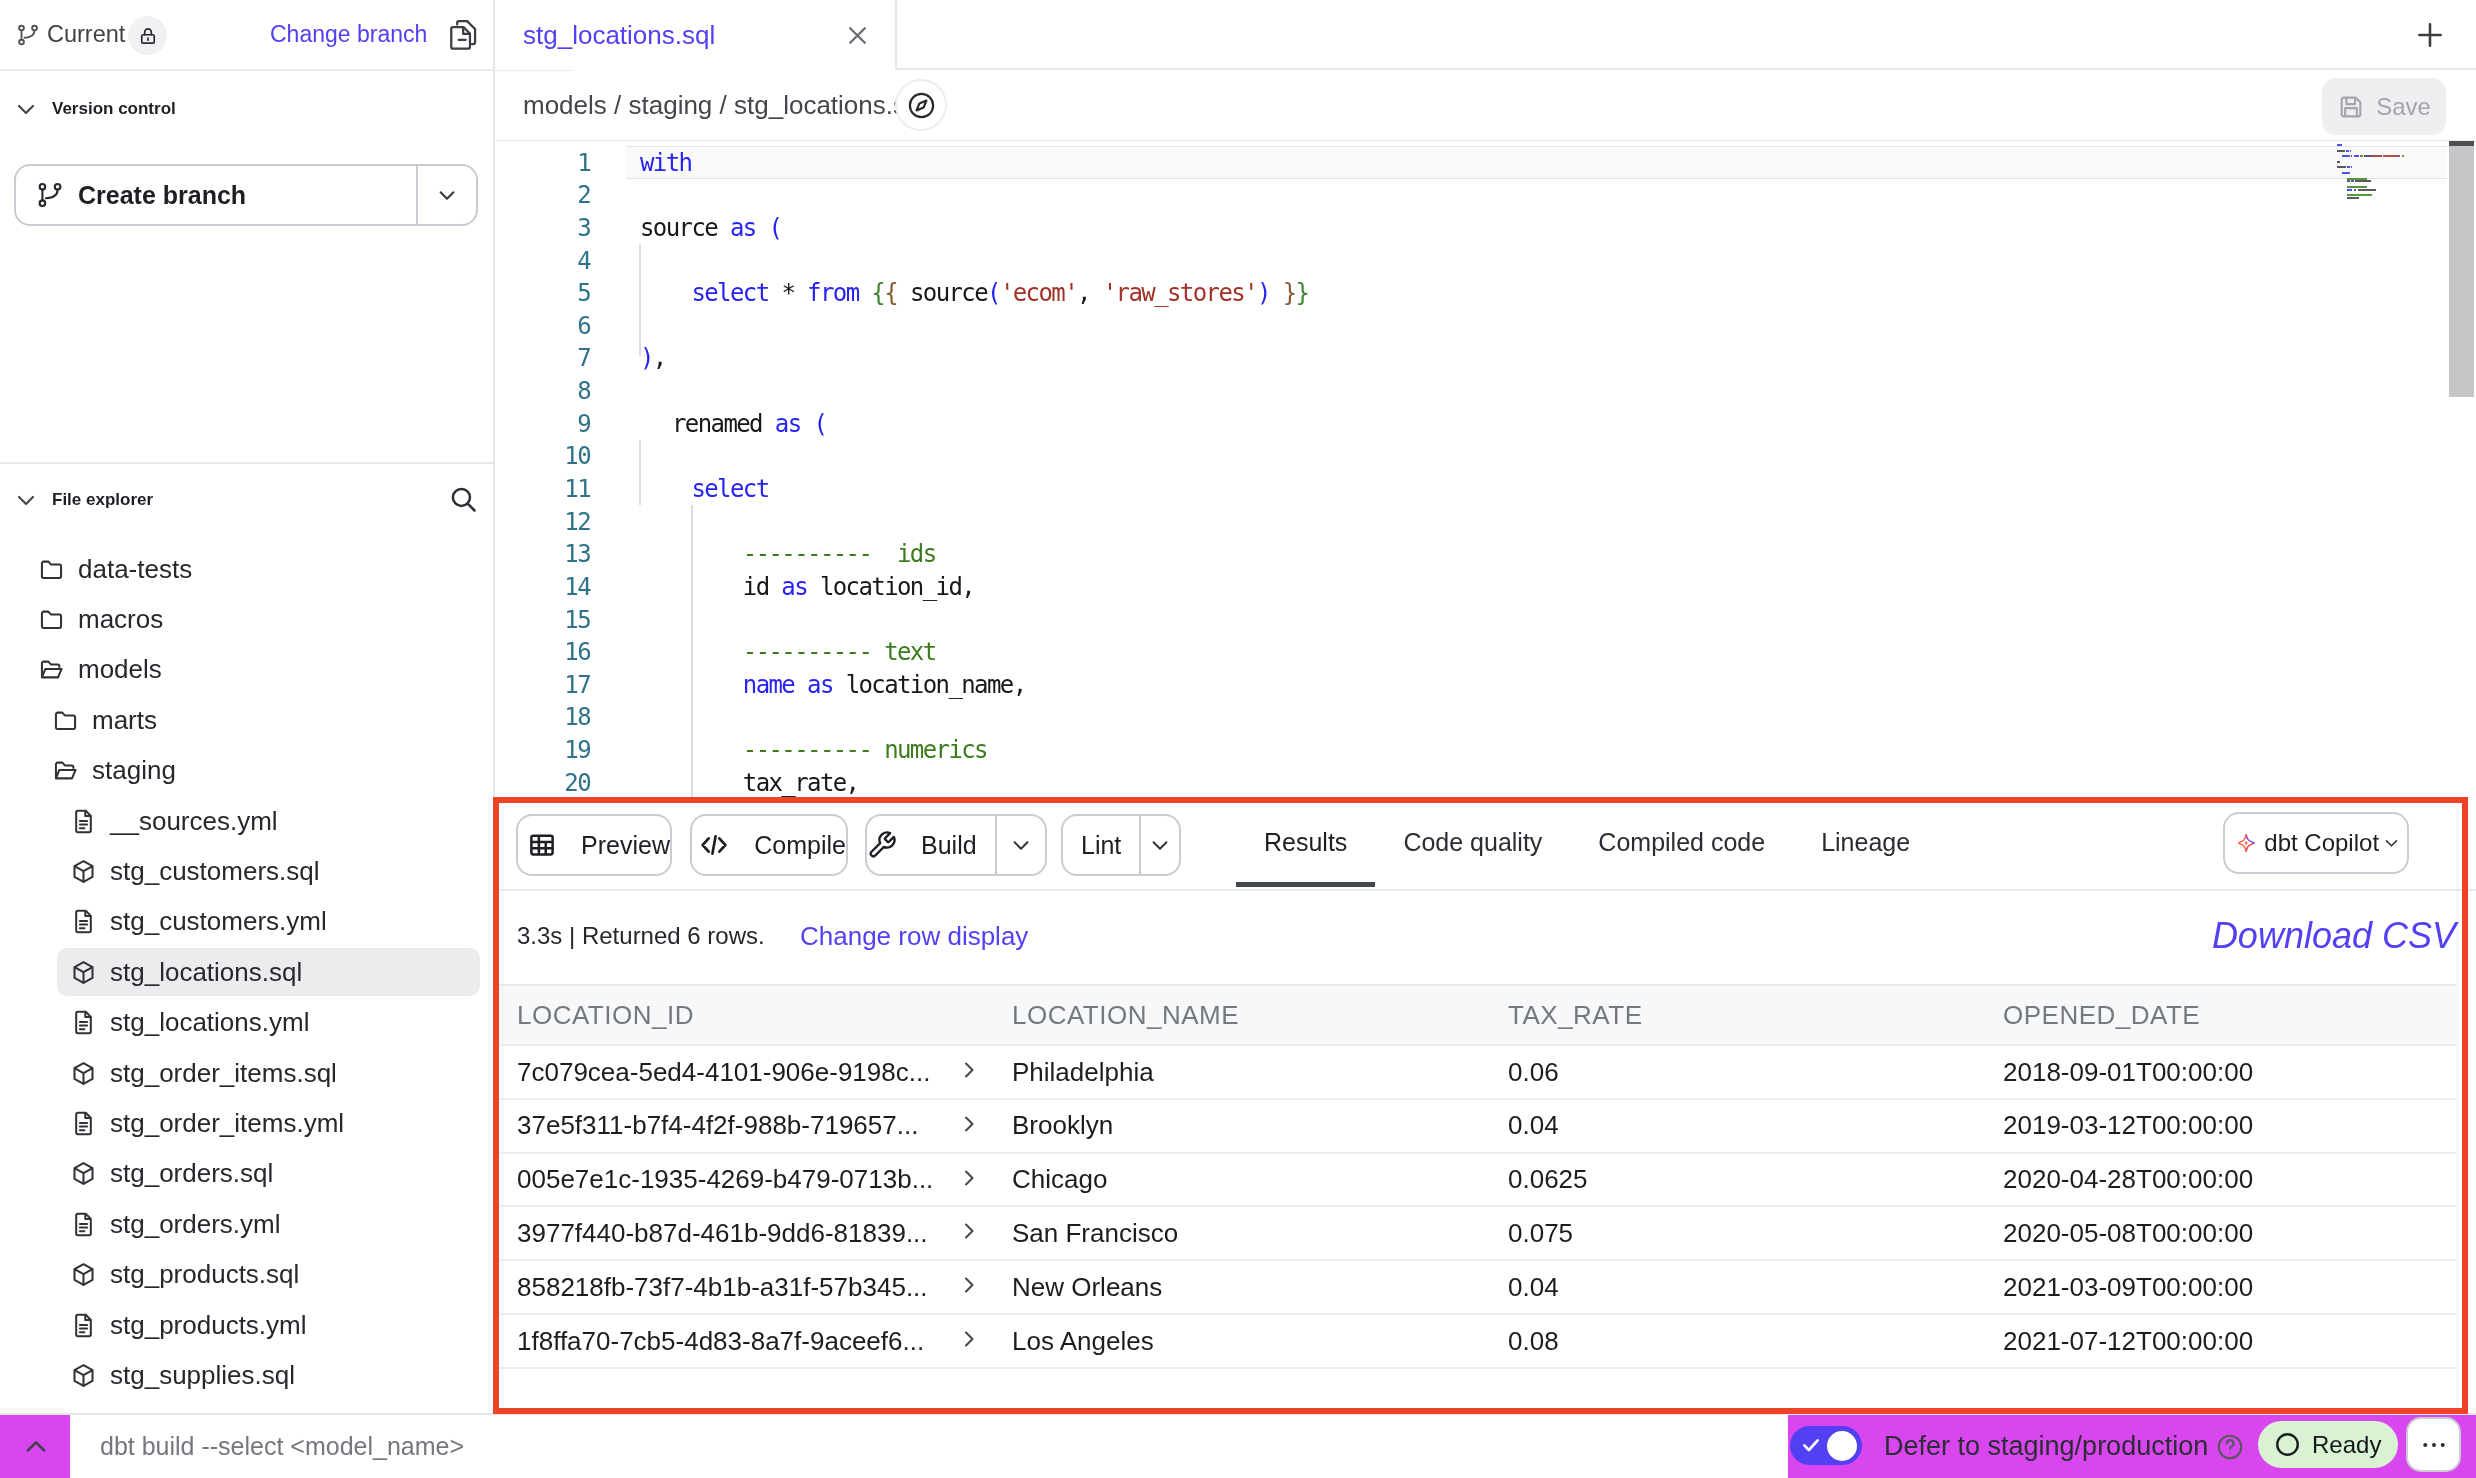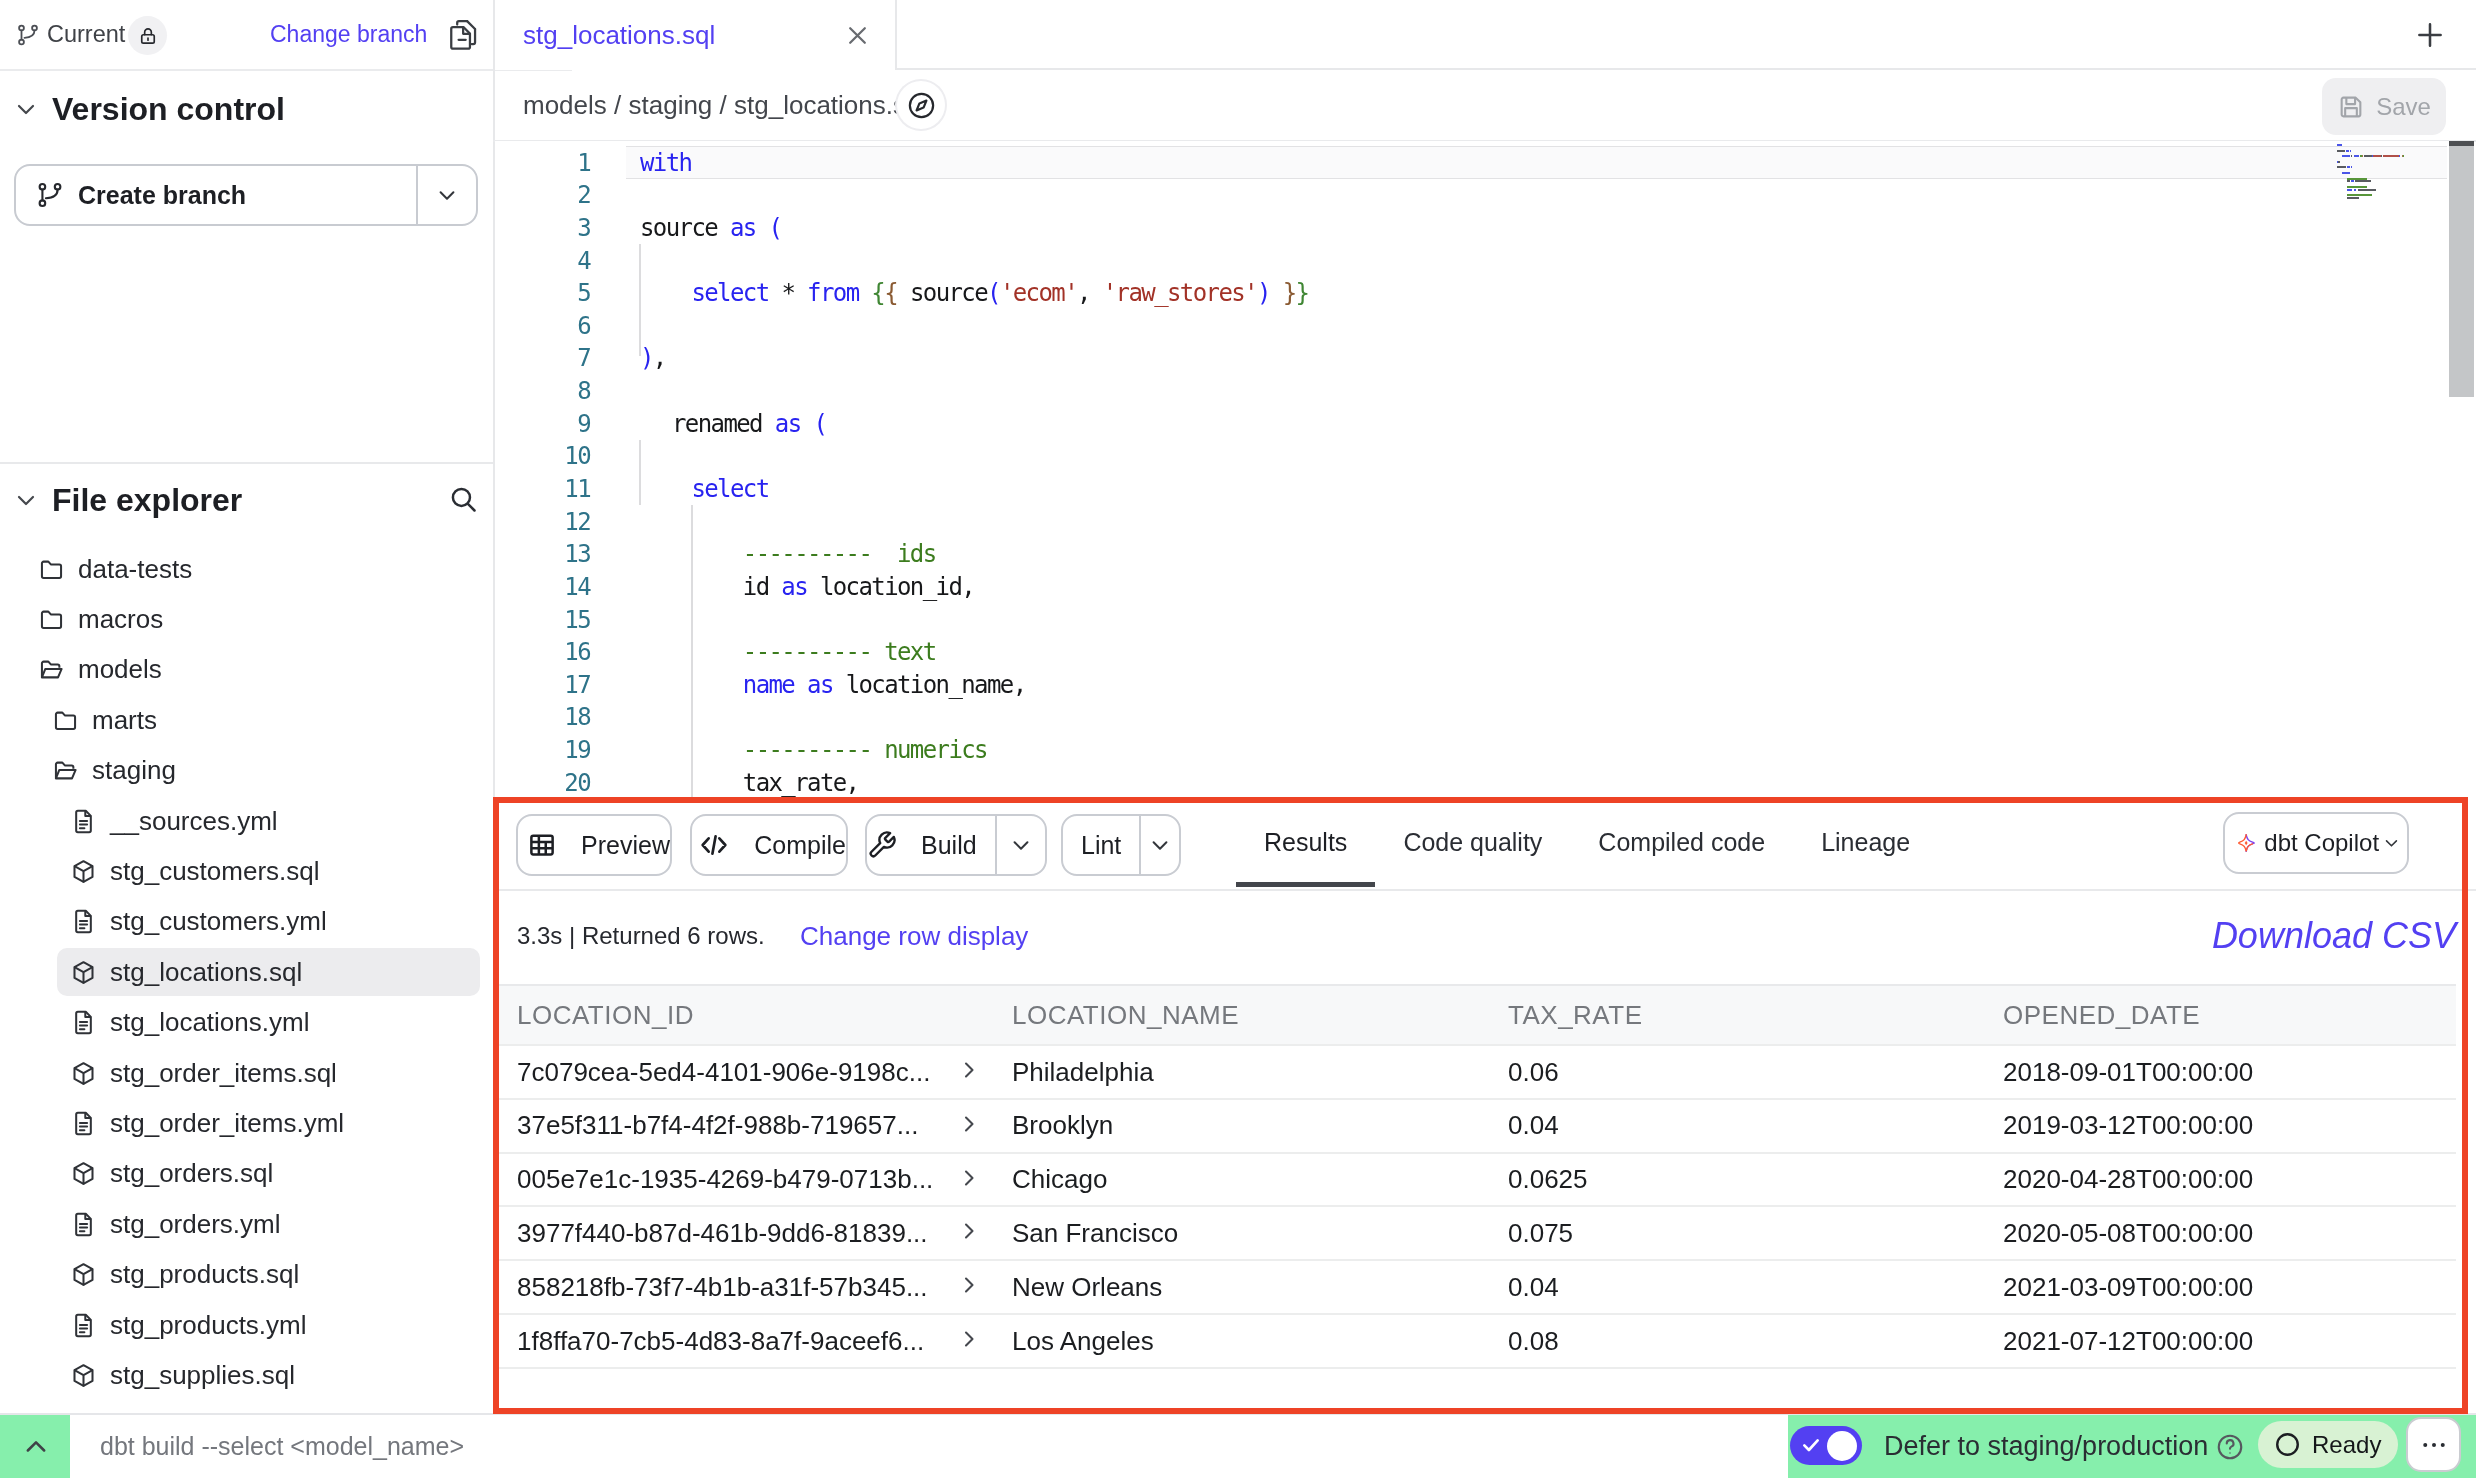--- a/index.html
+++ b/index.html
@@ -10,40 +10,40 @@
   svg { display:block; }
 
   
   #sidebar { left:0; top:0; width:494px; height:1414px; background:#fff; }
   #sidebar-topbar { left:0; top:0; width:572px; height:71px; border-bottom:2px solid #eaebed; }
   .topbar-label { top:0; height:69px; display:flex; align-items:center; font-size:24px; color:#3f4247; }
   .link { color:#5340f2; font-weight:500; cursor:pointer; }
   #lock-badge { left:128px; top:16px; width:39px; height:39px; border-radius:50%;
                 background:#f1f1f3; display:flex; align-items:center; justify-content:center; }
   #vc-header { left:0; top:86px; width:494px; height:46px; display:flex; align-items:center; }
-  .section-title { font-size:32px; font-weight:700; color:#1d1f24; }
+  .section-title { font-size:17px; font-weight:700; color:#1d1f24; }
   .chev-btn { width:52px; display:flex; justify-content:center; }
   #create-branch { left:14px; top:164px; width:464px; height:62px; background:#fff;
                    border:2px solid #c8cbd1; border-radius:16px; display:flex; align-items:center; }
   #create-branch .main { flex:1 1 auto; display:flex; align-items:center; height:100%; padding-left:20px; }
   #create-branch .label { margin-left:14px; font-size:25px; font-weight:600; color:#1d1f24; }
   #create-branch .caret { width:60px; height:100%; border-left:2px solid #c8cbd1;
                           display:flex; align-items:center; justify-content:center; }
   .h-divider { background:#e8e9eb; height:2px; }
   #fe-header { left:0; top:477px; width:494px; height:46px; display:flex; align-items:center; }
   #fe-search { position:absolute; right:14px; top:6px; }
   #file-tree { left:0; top:544px; width:494px; }
   .tree-row { position:absolute; left:0; width:494px; height:50px; display:flex; align-items:center; }
   .tree-row .sel-bg { position:absolute; left:57px; top:1px; width:423px; height:48px;
                       background:#ececee; border-radius:10px; }
   .tree-row .ico { position:relative; width:27px; }
   .tree-row .lbl { position:relative; margin-left:13px; font-size:26px; color:#26282d; }
 
   
-  #bottom-bar { left:0; top:1413px; width:2476px; height:65px; background:#86efac; border-top:2px solid #e5e6e9; }
+  #bottom-bar { left:0; top:1413px; width:2476px; height:65px; background:#d946ef; border-top:2px solid #e5e6e9; }
   #cmd-input { left:70px; top:0px; width:1718px; height:63px; background:#fff; display:flex; align-items:center; }
   #cmd-input .ph { margin-left:30px; font-size:25px; color:#74777d; }
   #collapse-panel { left:22px; top:18px; }
   #defer-toggle { left:1790px; top:11px; width:72px; height:39px; border-radius:20px; background:#5340f2; }
   #defer-toggle .knob { position:absolute; right:5px; top:4.5px; width:30px; height:30px; border-radius:50%; background:#fff; }
   #defer-toggle svg { position:absolute; left:11px; top:9px; }
   #defer-label { left:1884px; top:0px; height:63px; display:flex; align-items:center; font-size:27px; color:#2a2d33; }
   #help-icon { left:2215px; top:17px; }
   #ready-badge { left:2258px; top:6px; height:47px; padding:0 17px 0 15px; border-radius:24px;
                  background:#d8f2d3; display:flex; align-items:center; gap:10px; }

